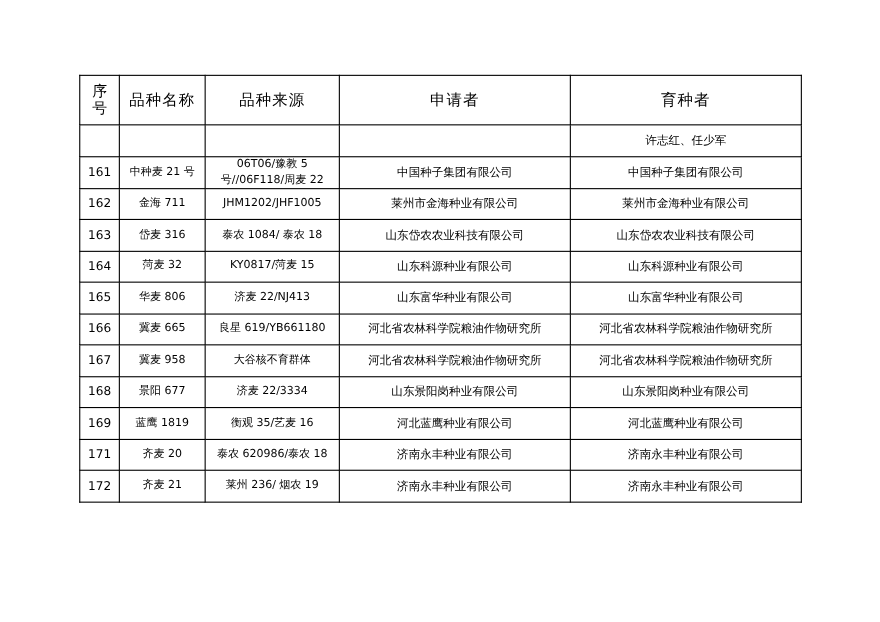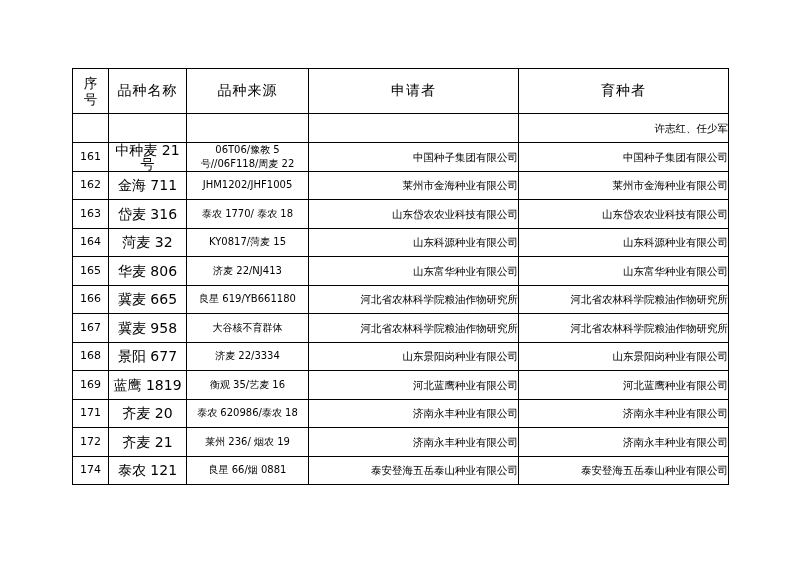--- a/index.html
+++ b/index.html
@@ -57,29 +57,28 @@
   }
   tbody td {
     height: 27.5px;
     font-size: 10.5px;
     line-height: 14px;
   }
   tbody tr td.col-seq {
     font-size: 11px;
   }
   tbody tr td.col-name {
-    font-size: 14px;
+    font-size: 10px;
   }
   tbody tr td.col-source {
     font-size: 10px;
   }
   tbody tr td.col-applicant,
   tbody tr td.col-breeder {
     font-size: 10.5px;
-    text-align: right;
   }
   tr.partial td {
     height: 27.5px;
   }
 </style>
 </head>
 <body>
 
 <div class="page">
   <div class="table-wrap">
@@ -121,21 +120,21 @@
         <tr>
           <td class="col-seq">162</td>
           <td class="col-name">金海 711</td>
           <td class="col-source">JHM1202/JHF1005</td>
           <td class="col-applicant">莱州市金海种业有限公司</td>
           <td class="col-breeder">莱州市金海种业有限公司</td>
         </tr>
         <tr>
           <td class="col-seq">163</td>
           <td class="col-name">岱麦 316</td>
-          <td class="col-source">泰农 1770/ 泰农 18</td>
+          <td class="col-source">泰农 1084/ 泰农 18</td>
           <td class="col-applicant">山东岱农农业科技有限公司</td>
           <td class="col-breeder">山东岱农农业科技有限公司</td>
         </tr>
         <tr>
           <td class="col-seq">164</td>
           <td class="col-name">菏麦 32</td>
           <td class="col-source">KY0817/菏麦 15</td>
           <td class="col-applicant">山东科源种业有限公司</td>
           <td class="col-breeder">山东科源种业有限公司</td>
         </tr>
@@ -181,23 +180,16 @@
           <td class="col-applicant">济南永丰种业有限公司</td>
           <td class="col-breeder">济南永丰种业有限公司</td>
         </tr>
         <tr>
           <td class="col-seq">172</td>
           <td class="col-name">齐麦 21</td>
           <td class="col-source">莱州 236/ 烟农 19</td>
           <td class="col-applicant">济南永丰种业有限公司</td>
           <td class="col-breeder">济南永丰种业有限公司</td>
         </tr>
-        <tr>
-          <td class="col-seq">174</td>
-          <td class="col-name">泰农 121</td>
-          <td class="col-source">良星 66/烟 0881</td>
-          <td class="col-applicant">泰安登海五岳泰山种业有限公司</td>
-          <td class="col-breeder">泰安登海五岳泰山种业有限公司</td>
-        </tr>
       </tbody>
     </table>
   </div>
 </div>
 
 </body></html>

